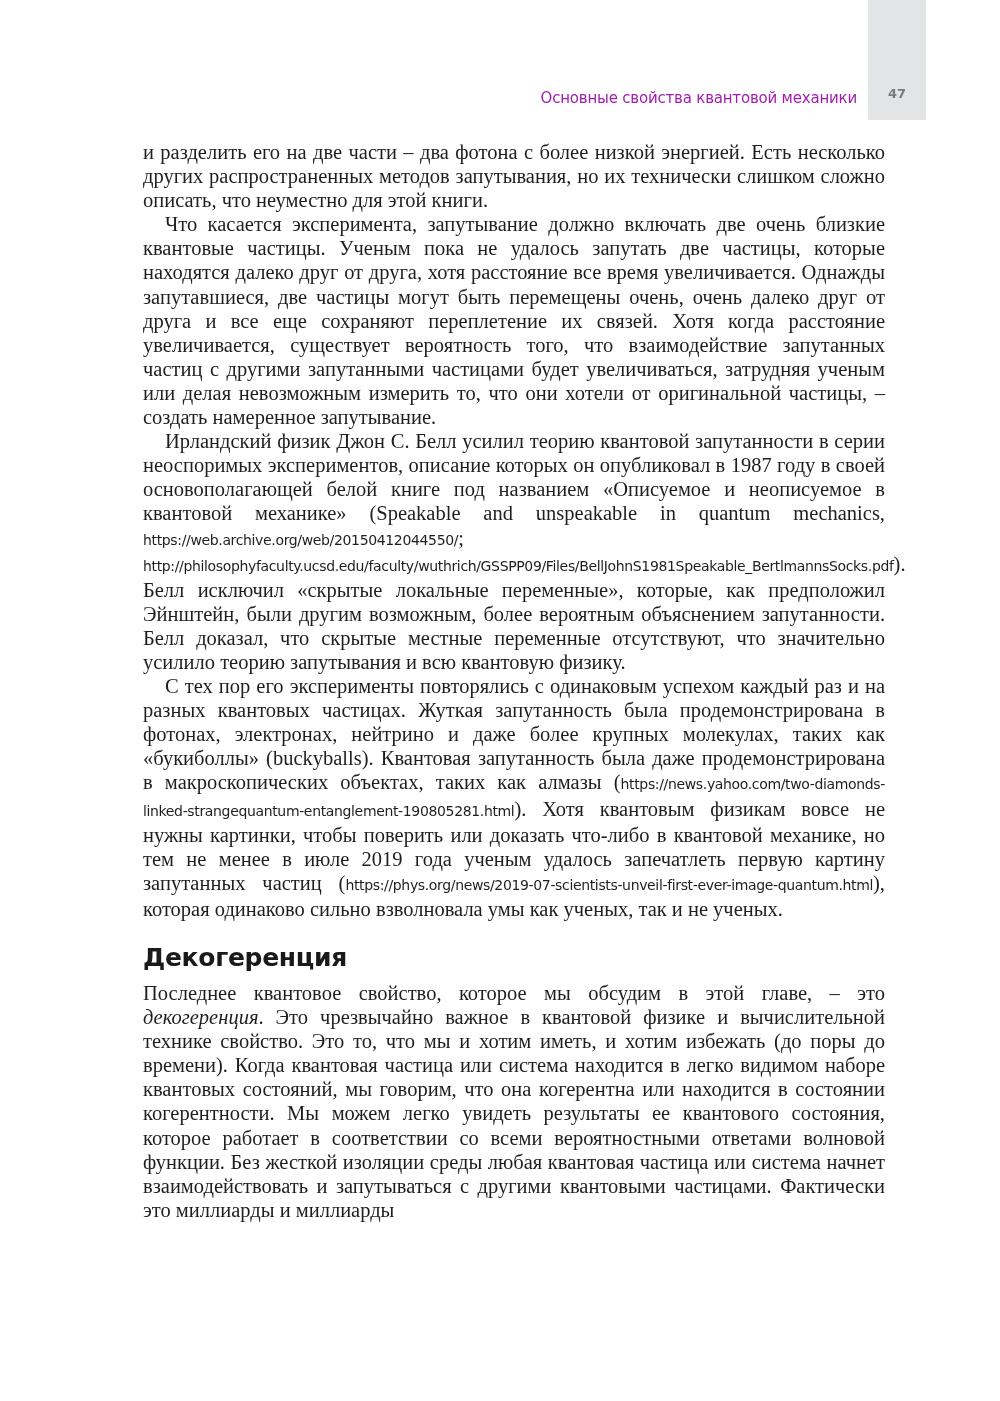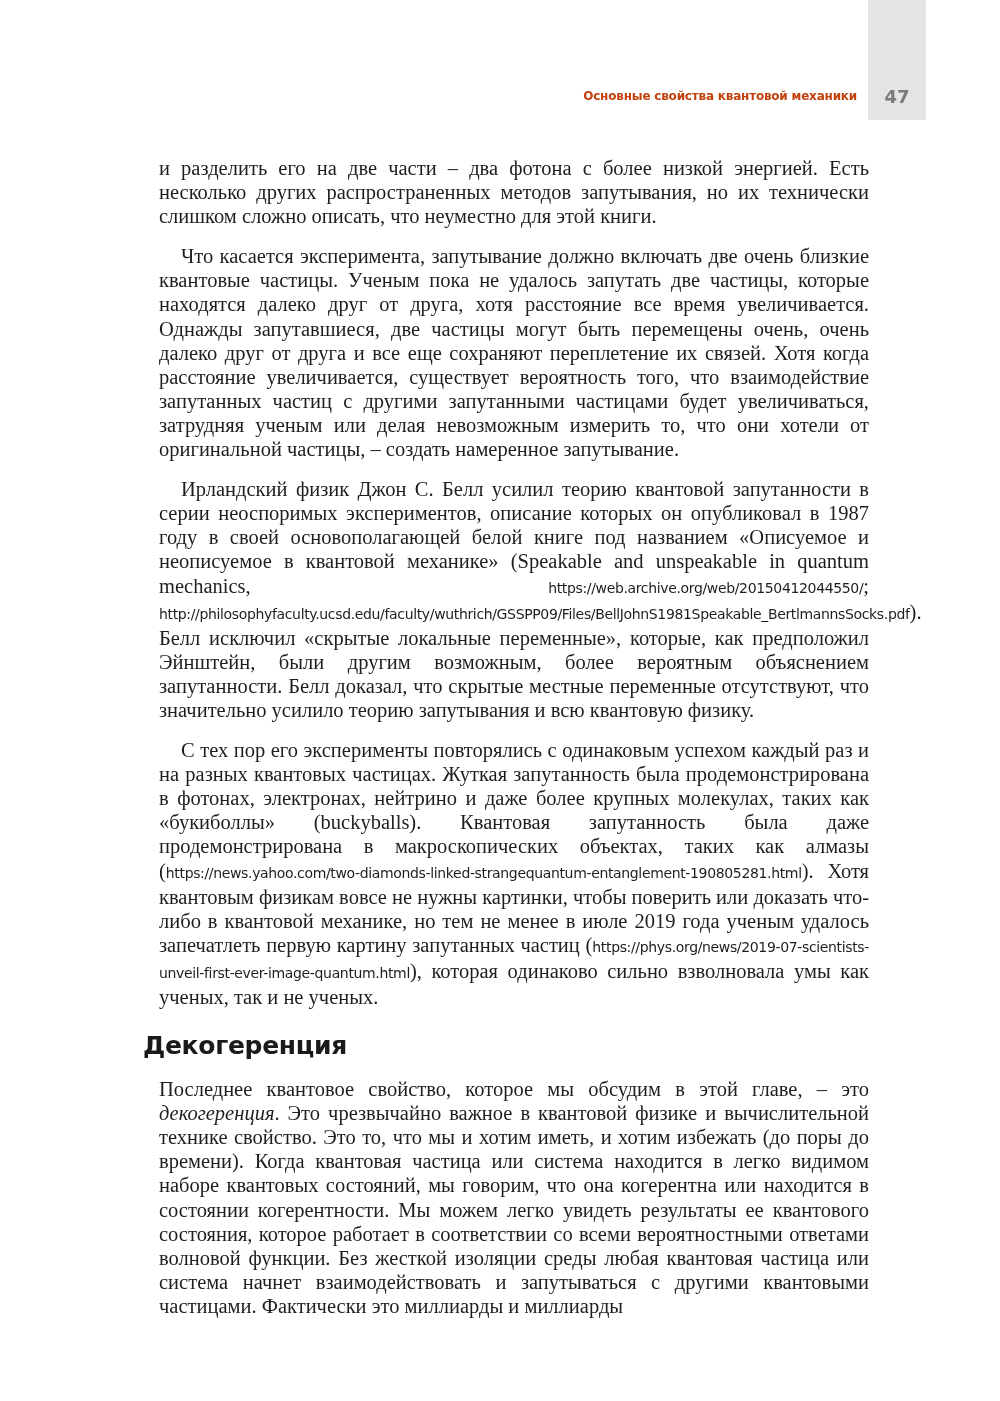--- a/index.html
+++ b/index.html
@@ -22,48 +22,48 @@
       background: #e3e4e6;
     }
     .page-number {
       position: absolute;
       left: 868px;
       width: 58px;
       top: 86px;
       text-align: center;
       font-family: "DejaVu Sans", sans-serif;
       font-weight: bold;
-      font-size: 18px;
+      font-size: 13px;
       color: #7a7a7a;
     }
     .running-head {
       position: absolute;
       right: 143px;
       top: 89px;
       font-family: "DejaVu Sans", sans-serif;
-      font-weight: bold;
-      font-size: 12px;
-      color: #c2410c;
+      font-weight: normal;
+      font-size: 15px;
+      color: #a21caf;
       letter-spacing: -0.2px;
       white-space: nowrap;
     }
     .body {
       position: absolute;
       left: 143px;
       top: 140px;
       width: 742px;
       font-family: "Liberation Serif", "DejaVu Serif", serif;
       font-size: 20.5px;
       line-height: 24.1px;
       color: #1e1e1e;
       text-align: justify;
       hyphens: manual;
     }
     .body p {
-      margin: 16px;
+      margin: 0;
       text-indent: 22px;
     }
     .body p.no-indent {
       text-indent: 0;
     }
     .url {
       font-family: "DejaVu Sans", sans-serif;
       font-size: 14px;
       letter-spacing: -0.35px;
     }

